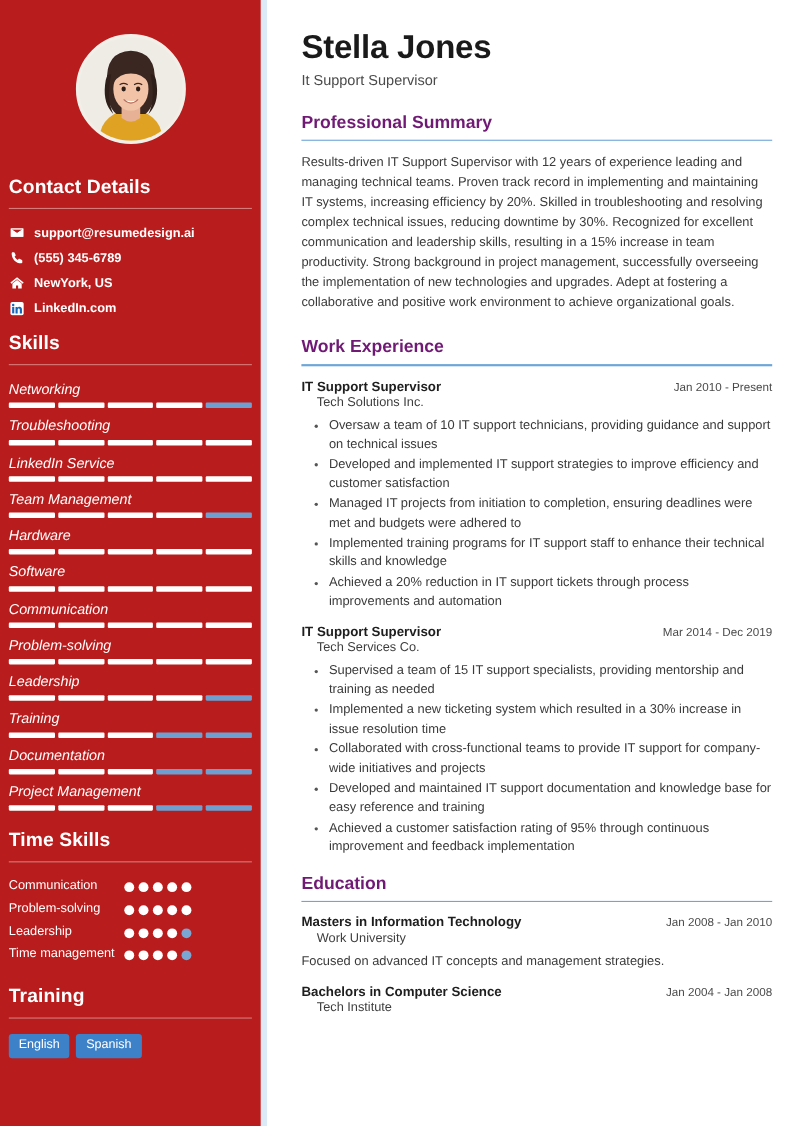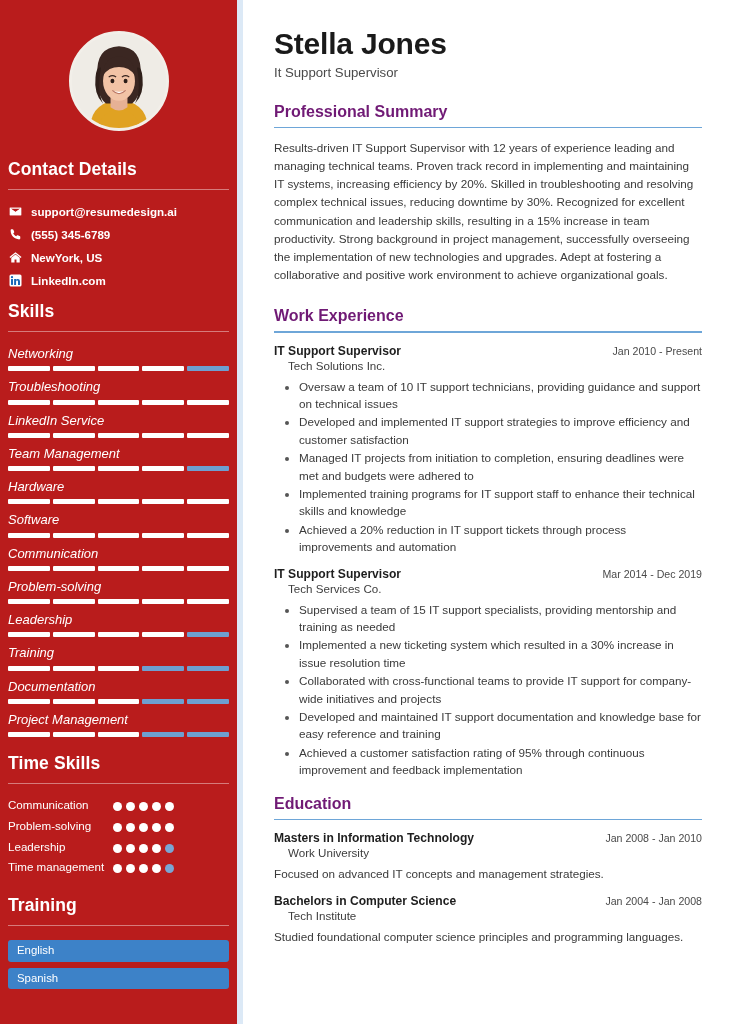--- a/index.html
+++ b/index.html
@@ -123,21 +123,20 @@
     border-radius: 50%;
     background: #ffffff;
   }
   .dot.off { background: #7aa6d4; }
 
   
   .lang-wrap {
     display: flex;
     flex-wrap: wrap;
     gap: 6px;
-    flex-direction: column;
   }
   .lang-tag {
     background: #3d82c8;
     color: #ffffff;
     font-size: 11.4px;
     padding: 4px 9px 5px;
     border-radius: 3px;
     line-height: 1.1;
   }
 
@@ -526,18 +525,17 @@
           </div>
           <div class="entry-org">Work University</div>
           <div class="entry-desc">Focused on advanced IT concepts and management strategies.</div>
         </div>
         <div class="entry">
           <div class="entry-top">
             <div class="entry-title">Bachelors in Computer Science</div>
             <div class="entry-date">Jan 2004 - Jan 2008</div>
           </div>
           <div class="entry-org">Tech Institute</div>
-          <div class="entry-desc">Studied foundational computer science principles and programming languages.</div>
         </div>
       </div>
 
   </main>
 </div>
 
 </body></html>

